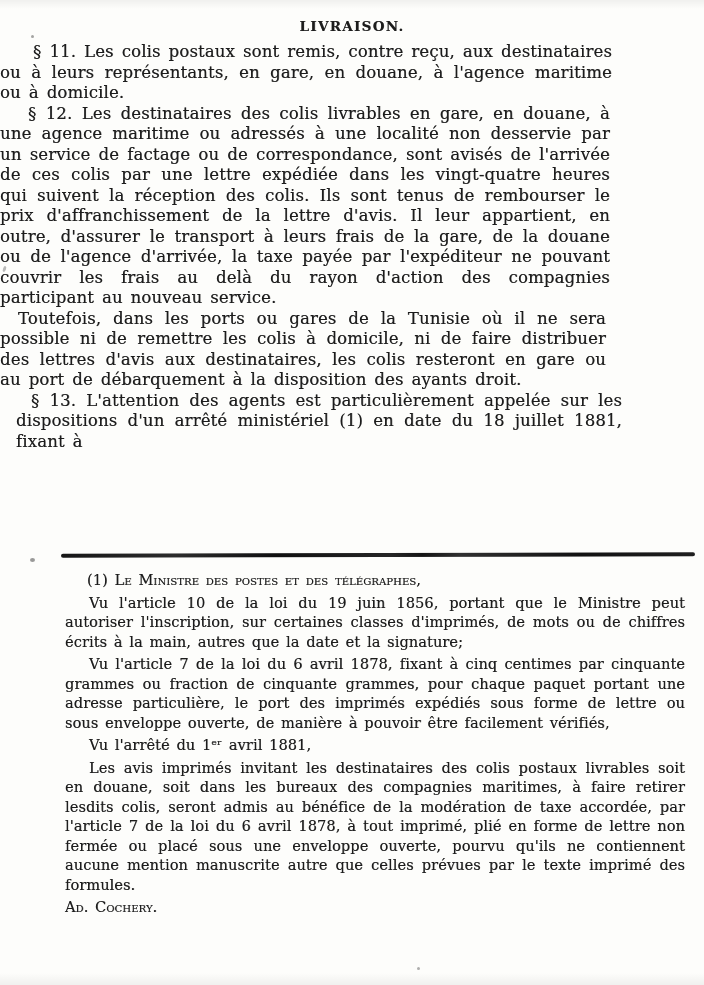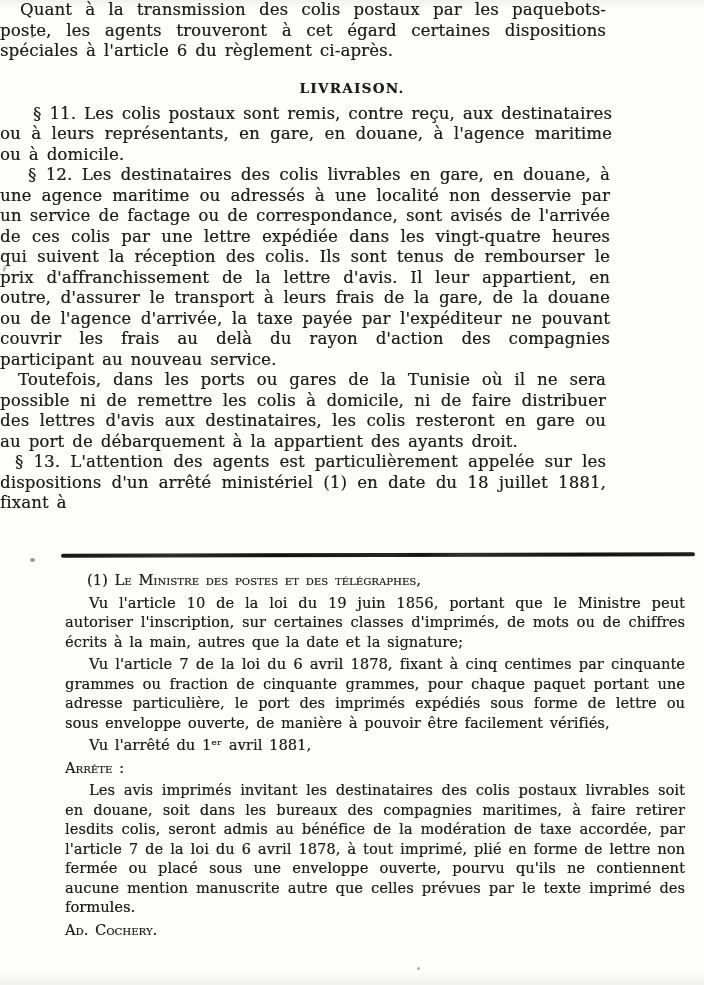--- a/index.html
+++ b/index.html
@@ -40,21 +40,21 @@
   }
   .p-intro     { margin-top: 29px; margin-left: 52px; width: 606px; text-indent: 20px; }
   .heading {
     margin: 18px 46px 8px 46px; width: 612px;
     text-align: center; font-size: 13.5px; font-weight: bold;
     letter-spacing: 1.3px; word-spacing: 2px;
   }
   .p-s11       { margin-top: 16px; margin-left: 46px; width: 612px; text-indent: 33px; }
   .p-s12       { margin-top: 15px; margin-left: 50px; width: 610px; text-indent: 28px; }
   .p-toutefois { margin-top: 0;    margin-left: 66px; width: 606px; text-indent: 18px; }
-  .p-s13       { margin-top: 9px;  margin-left: 62px; width: 606px; text-indent: 15px; }
+  .p-s13       { margin-top: 9px;  margin-left: 62px; width: 606px; text-indent: 15px; padding-left: 16px; }
 
   .rule {
     position: absolute; top: 553px; left: 61px; width: 634px; height: 4px;
     border-radius: 2px;
     transform: rotate(-0.12deg);
     background: linear-gradient(90deg,
       #161616 0%, #2c2c2c 18%, #101010 34%, #262626 52%,
       #141414 57%, #303030 63%, #121212 82%, #1f1f1f 100%);
   }
 
@@ -83,45 +83,43 @@
   .speck2 { left: 3px;   top: 266px; width: 3px; height: 6px; transform: rotate(20deg); background: rgba(30,30,30,0.3); }
   .speck3 { left: 30px;  top: 558px; width: 5px; height: 4px; background: rgba(30,30,30,0.45); }
   .speck4 { left: 417px; top: 967px; width: 3px; height: 3px; background: rgba(30,30,30,0.35); }
 </style>
 </head>
 <body>
 
 <div class="page">
 
   <div class="main-text">
-    <p class="p-intro">Quant à la transmission des colis postaux par les paquebots-poste, les agents trouveront à cet égard certaines dispositions spéciales à l'article 6 du règlement ci-après.</p>
 
     <h4 class="heading">LIVRAISON.</h4>
 
     <p class="p-s11">§ 11. Les colis postaux sont remis, contre reçu, aux destinataires ou à leurs représentants, en gare, en douane, à l'agence maritime ou à domicile.</p>
 
     <p class="p-s12">§ 12. Les destinataires des colis livrables en gare, en douane, à une agence maritime ou adressés à une localité non desservie par un service de factage ou de correspondance, sont avisés de l'arrivée de ces colis par une lettre expédiée dans les vingt-quatre heures qui suivent la réception des colis. Ils sont tenus de rembourser le prix d'affranchissement de la lettre d'avis. Il leur appartient, en outre, d'assurer le transport à leurs frais de la gare, de la douane ou de l'agence d'arrivée, la taxe payée par l'expéditeur ne pouvant couvrir les frais au delà du rayon d'action des compagnies participant au nouveau service.</p>
 
-    <p class="p-toutefois">Toutefois, dans les ports ou gares de la Tunisie où il ne sera possible ni de remettre les colis à domicile, ni de faire distribuer des lettres d'avis aux destinataires, les colis resteront en gare ou au port de débarquement à la appartient des ayants droit.</p>
+    <p class="p-toutefois">Toutefois, dans les ports ou gares de la Tunisie où il ne sera possible ni de remettre les colis à domicile, ni de faire distribuer des lettres d'avis aux destinataires, les colis resteront en gare ou au port de débarquement à la disposition des ayants droit.</p>
 
     <p class="p-s13">§ 13. L'attention des agents est particulièrement appelée sur les dispositions d'un arrêté ministériel (1) en date du 18 juillet 1881, fixant à</p>
   </div>
 
   <div class="rule"></div>
 
   <div class="footnote">
     <p class="fn-heading">(1) Le Ministre des postes et des télégraphes,</p>
 
     <p class="fn-vu1856">Vu l'article 10 de la loi du 19 juin 1856, portant que le Ministre peut autoriser l'inscription, sur certaines classes d'imprimés, de mots ou de chiffres écrits à la main, autres que la date et la signature;</p>
 
     <p class="fn-vu1878">Vu l'article 7 de la loi du 6 avril 1878, fixant à cinq centimes par cinquante grammes ou fraction de cinquante grammes, pour chaque paquet portant une adresse particulière, le port des imprimés expédiés sous forme de lettre ou sous enveloppe ouverte, de manière à pouvoir être facilement vérifiés,</p>
 
     <p class="fn-vu1881">Vu l'arrêté du 1ᵉʳ avril 1881,</p>
 
-    <p class="fn-arrete">Arrête :</p>
 
     <p class="fn-body">Les avis imprimés invitant les destinataires des colis postaux livrables soit en douane, soit dans les bureaux des compagnies maritimes, à faire retirer lesdits colis, seront admis au bénéfice de la modération de taxe accordée, par l'article 7 de la loi du 6 avril 1878, à tout imprimé, plié en forme de lettre non fermée ou placé sous une enveloppe ouverte, pourvu qu'ils ne contiennent aucune mention manuscrite autre que celles prévues par le texte imprimé des formules.</p>
 
 
     <p class="fn-sig">Ad. Cochery.</p>
   </div>
 
   <i class="speck speck1"></i>
   <i class="speck speck2"></i>
   <i class="speck speck3"></i>

